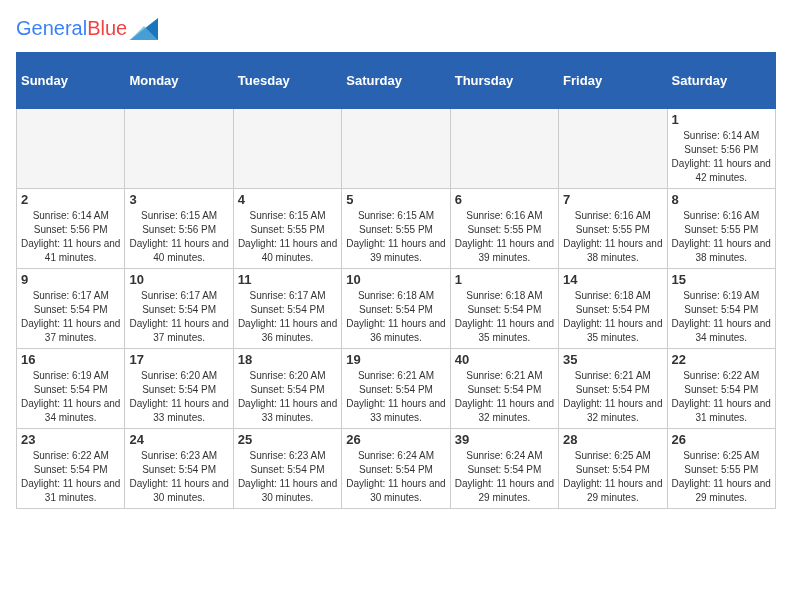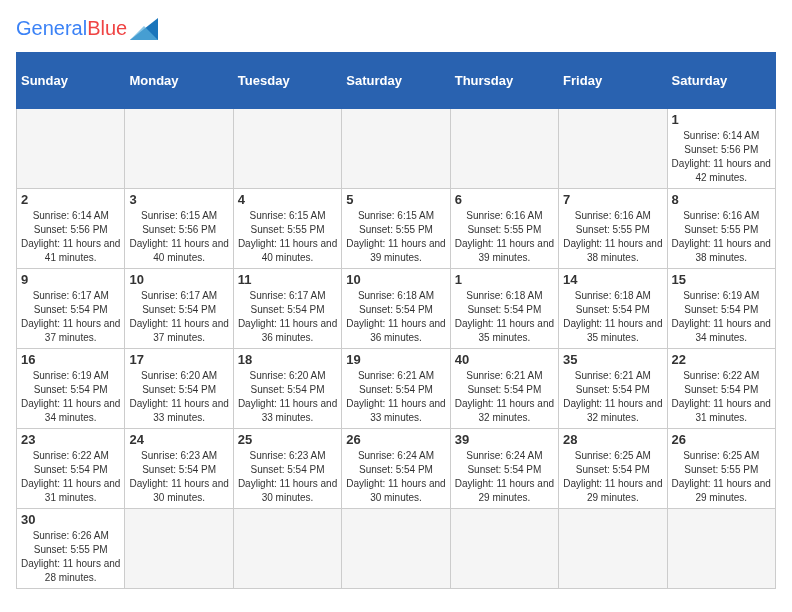--- a/index.html
+++ b/index.html
@@ -319,30 +319,15 @@
 and 29 minutes.</div>
           </td>
           <td>
             <span class="day-number">26</span>
             <div class="day-info">Sunrise: 6:25 AM
 Sunset: 5:55 PM
 Daylight: 11 hours
 and 29 minutes.</div>
           </td>
         </tr>
-        <tr>
-          <td>
-            <span class="day-number">30</span>
-            <div class="day-info">Sunrise: 6:26 AM
-Sunset: 5:55 PM
-Daylight: 11 hours
-and 28 minutes.</div>
-          </td>
-          <td class="empty"></td>
-          <td class="empty"></td>
-          <td class="empty"></td>
-          <td class="empty"></td>
-          <td class="empty"></td>
-          <td class="empty"></td>
-        </tr>
       </tbody>
   </table>
 </div>
 
 </body></html>

